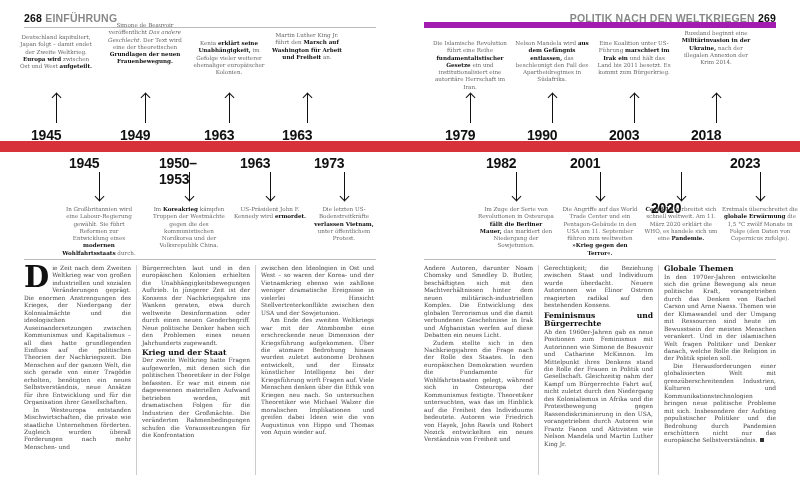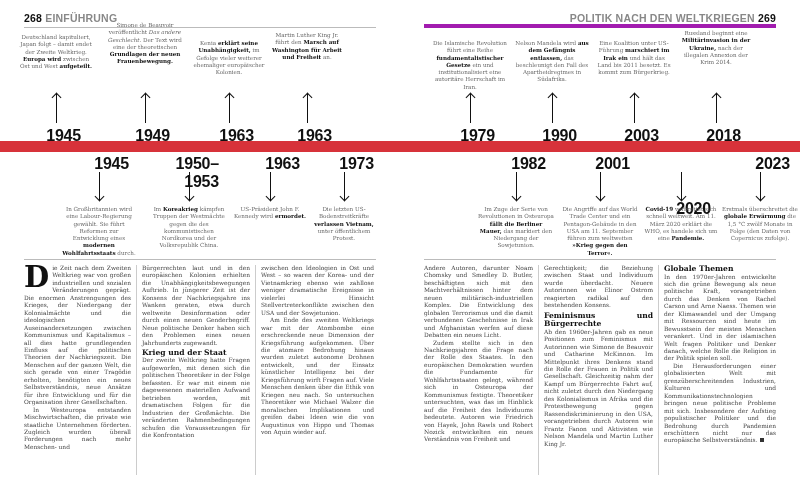--- a/index.html
+++ b/index.html
@@ -1,30 +1,30 @@
 <!DOCTYPE html>
 <html><head>
 <meta charset="utf-8">
 <style>
   * { margin:0; padding:0; box-sizing:border-box; }
   html, body { width:800px; height:482px; background:#ffffff; overflow:hidden; }
   body { position:relative; font-family:"DejaVu Serif", serif; color:#333; }
 
   .hdr { position:absolute; top:12px; height:16px; font-family:"Liberation Sans", sans-serif; font-weight:bold; font-size:10.5px; letter-spacing:0.2px; }
   .hdr-left { left:24px; width:352px; border-bottom:1px solid #bbb; }
-  .hdr-right { left:424px; width:352px; border-bottom:4px solid #a21caf; text-align:right; }
+  .hdr-right { left:424px; width:352px; border-bottom:6px solid #a21caf; text-align:right; }
   .pgnum { color:#111; }
   .section { color:#888; }
 
   .timeline-bar { position:absolute; left:0; top:141px; width:800px; height:11px; background:#d7323a; }
 
   .ev { position:absolute; text-align:center; font-size:5.6px; line-height:7.3px; color:#666; }
   .ev b { color:#111; font-weight:bold; }
   .ev i { font-style:italic; }
-  .year { position:absolute; font-family:"Liberation Sans", sans-serif; font-weight:bold; font-size:16px; color:#111; text-align:right; width:50px; letter-spacing:-0.2px; }
+  .year { position:absolute; font-family:"Liberation Sans", sans-serif; font-weight:bold; font-size:14px; color:#111; text-align:left; width:50px; letter-spacing:-0.2px; }
   .arrow { position:absolute; width:1px; background:#111; }
   .arrow.up::before { content:""; position:absolute; left:-3px; top:0; width:6px; height:6px; border-left:1px solid #111; border-top:1px solid #111; transform:rotate(45deg); transform-origin:center; margin-top:0px; }
   .arrow.down::after { content:""; position:absolute; left:-3px; bottom:0; width:6px; height:6px; border-right:1px solid #111; border-bottom:1px solid #111; transform:rotate(45deg); }
 
   .col { position:absolute; top:265px; font-size:5.9px; line-height:7.45px; color:#444; text-align:justify; hyphens:manual; }
   .col p { margin:0; }
   .col p.ind { text-indent:9px; }
   .col h3 { font-family:"DejaVu Serif", serif; font-weight:bold; font-size:7.6px; line-height:8.5px; color:#111; margin-top:2px; margin-bottom:0px; }
   .col h3.first { margin-top:0; }
   .vrule { position:absolute; top:265px; width:1px; background:#ccc; height:210px; }

